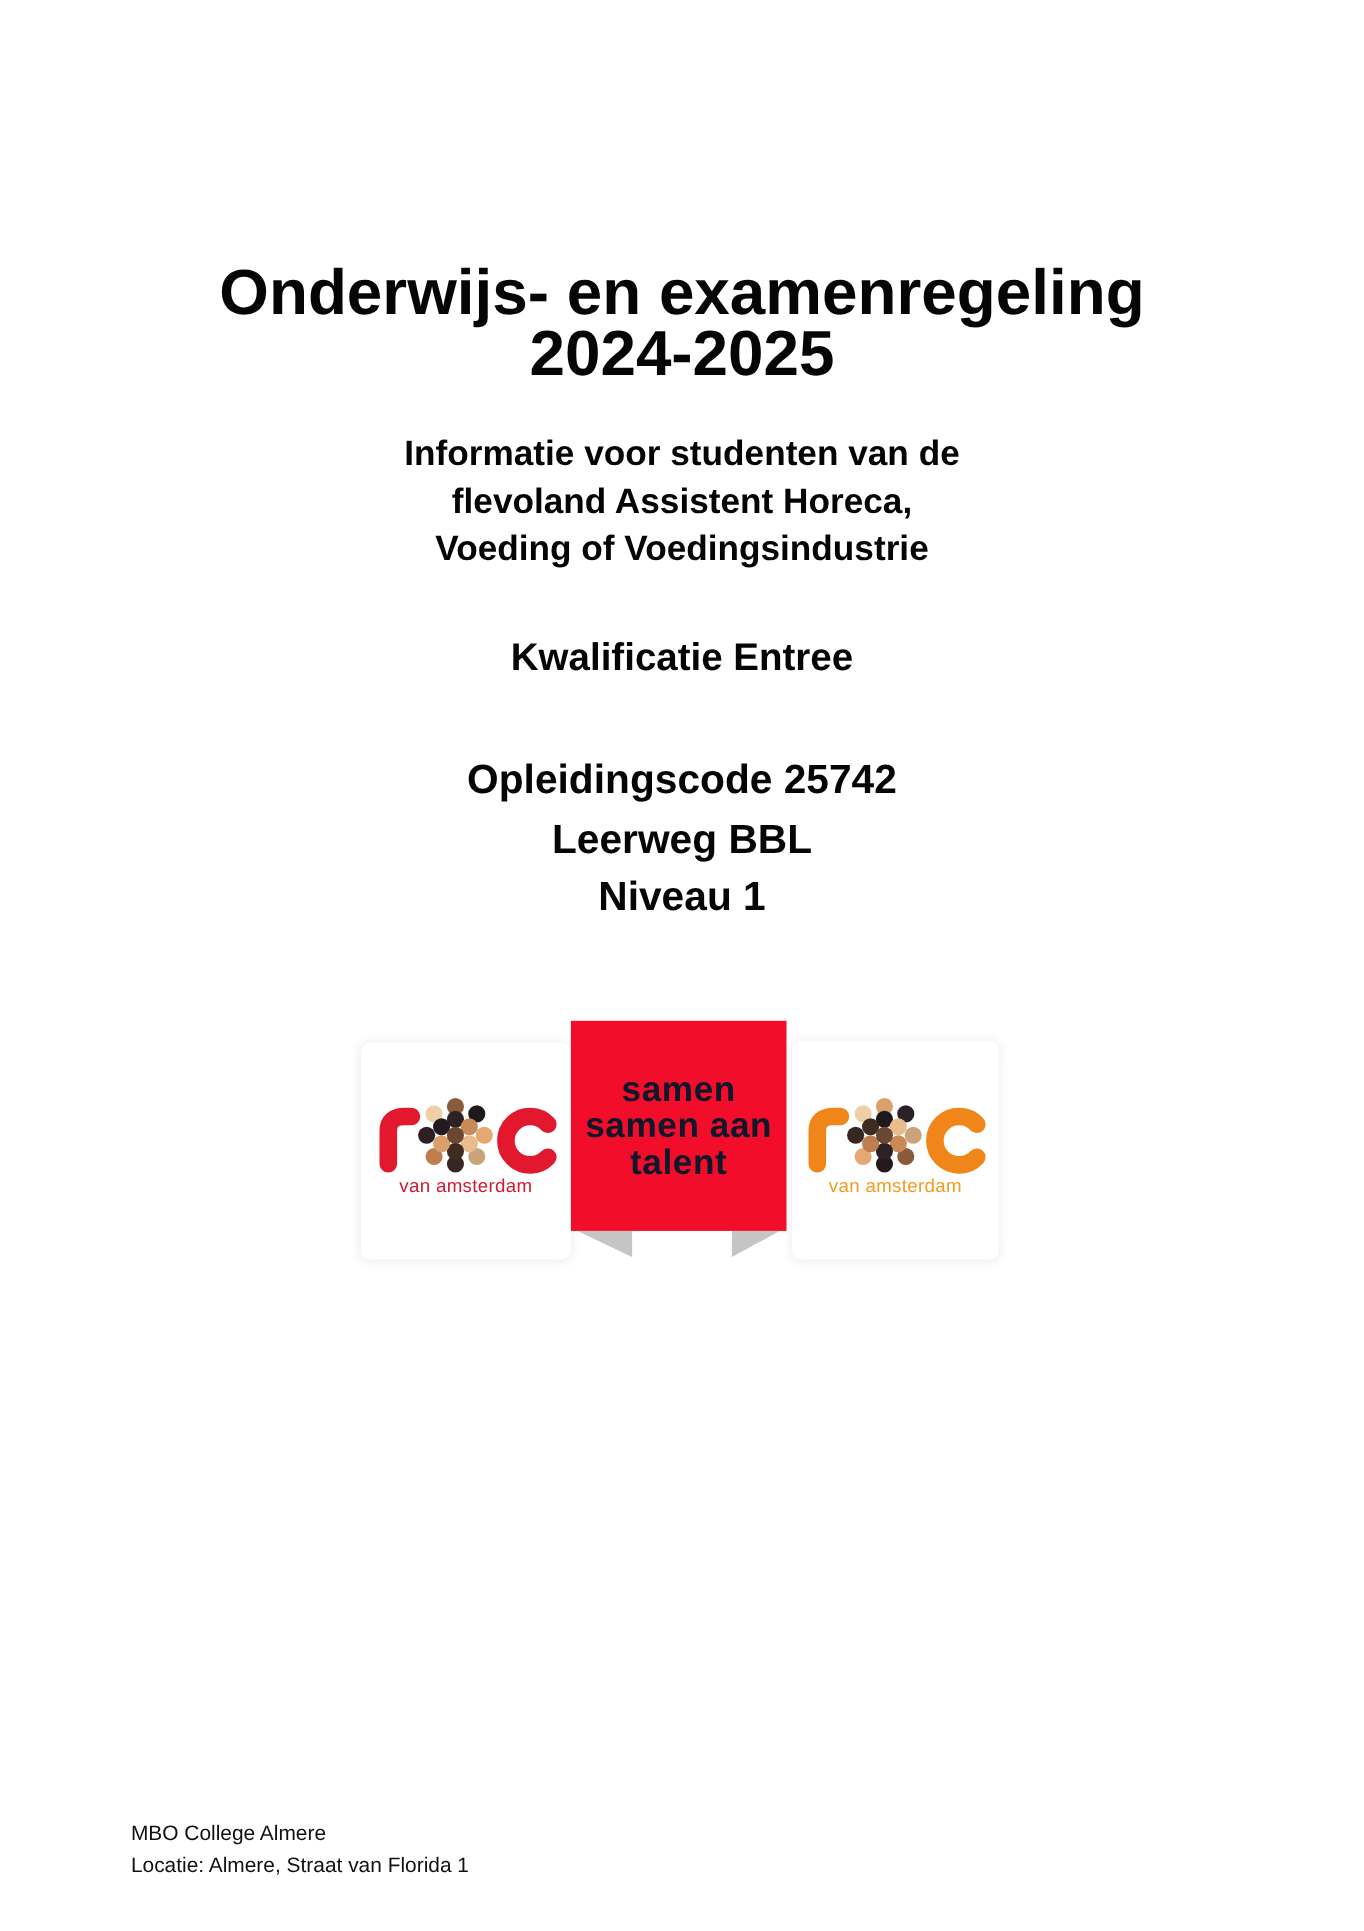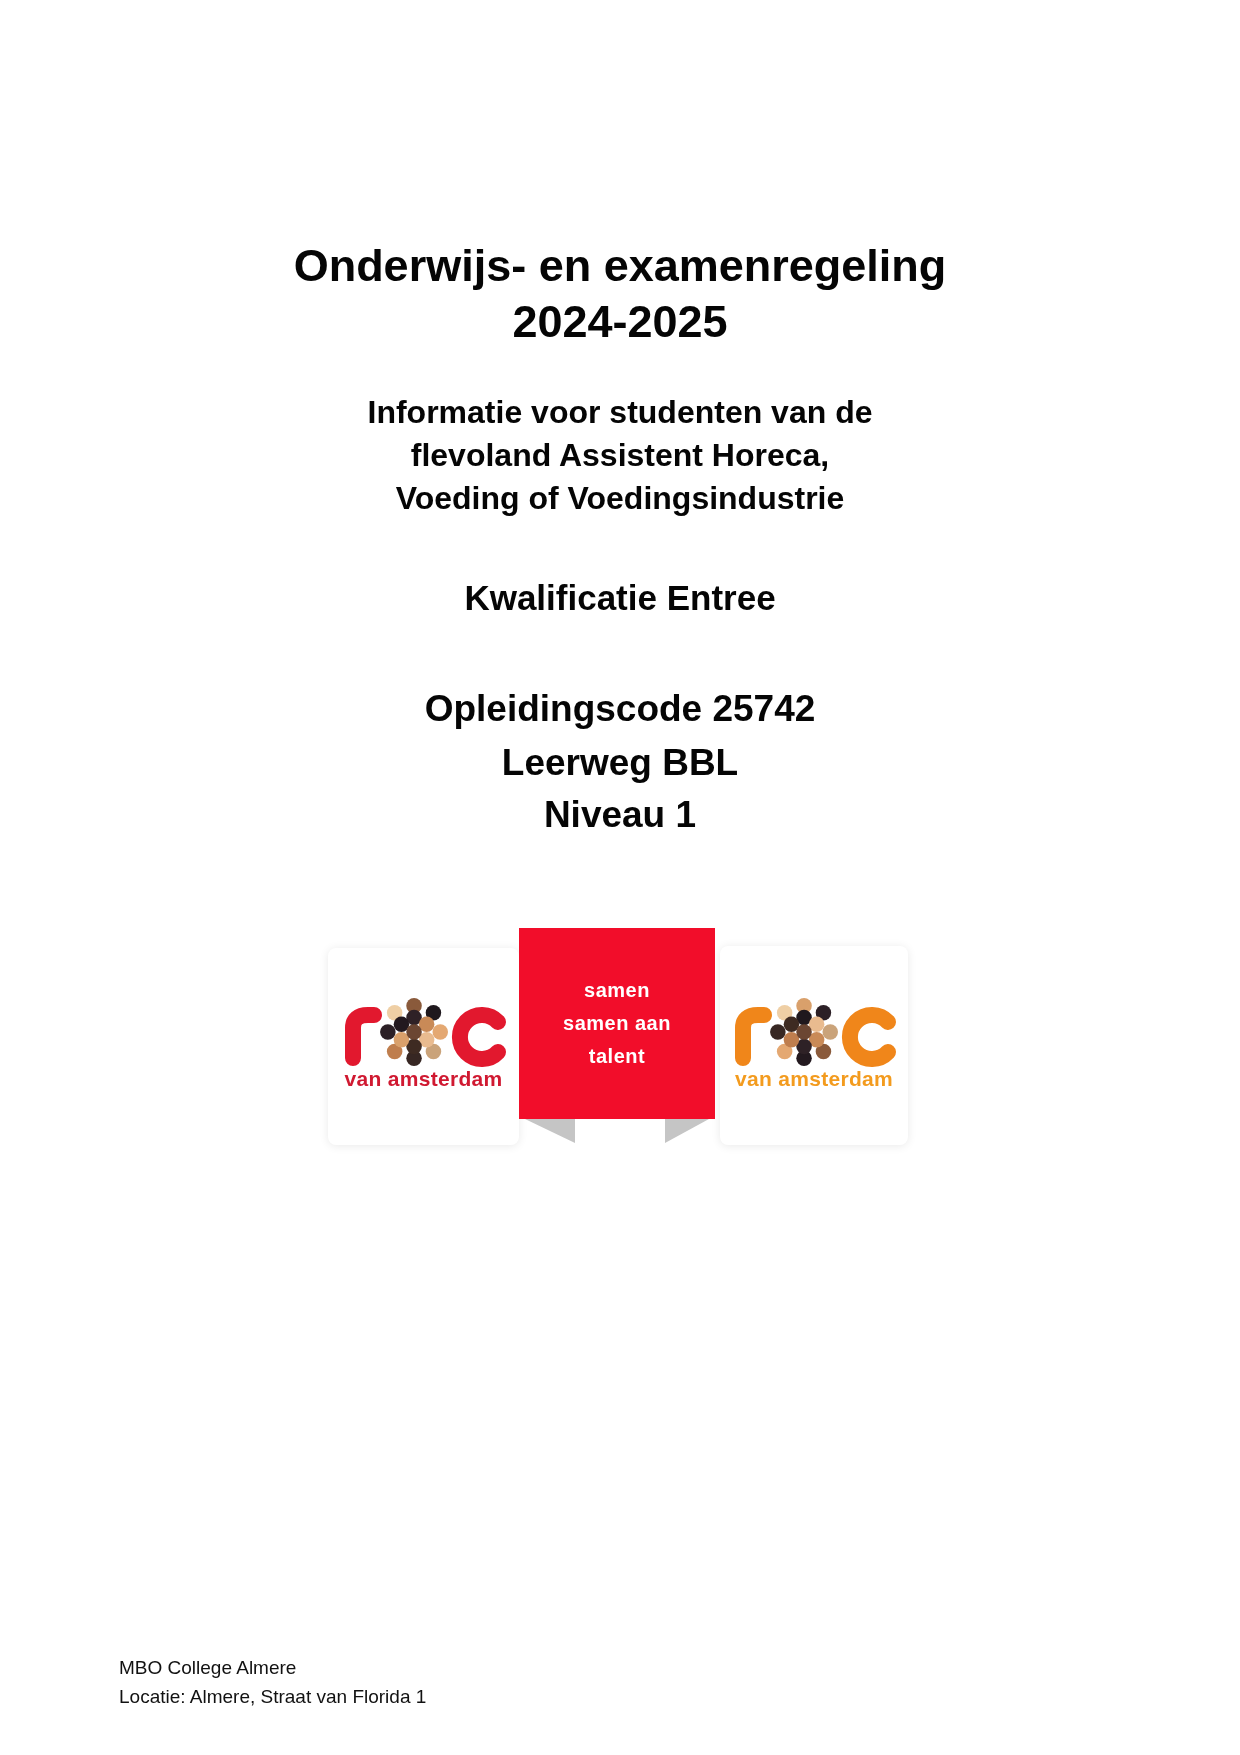--- a/index.html
+++ b/index.html
@@ -1,46 +1,46 @@
 <!DOCTYPE html>
 <html><head>
 <meta charset="utf-8">
 <style>
   html,body{margin:0;padding:0;background:#ffffff;}
   .page{
     position:relative;width:1240px;height:1755px;background:#ffffff;
     font-family:"Liberation Sans",sans-serif;color:#000;overflow:hidden;
   }
   .centered{position:absolute;left:0;width:100%;text-align:center;font-weight:700;color:#050505;}
-  .title{top:238px;font-size:45px;line-height:56px;}
+  .title{top:238px;font-size:58px;line-height:56px;}
   .subtitle{top:391px;font-size:32px;line-height:43px;}
   .qualification{top:576px;font-size:35px;line-height:43px;}
   .detail-code{top:688px;font-size:37px;line-height:42px;}
   .detail-leerweg{top:742px;font-size:37px;line-height:42px;}
   .detail-niveau{top:794px;font-size:37px;line-height:42px;}
 
   
   .logo-card{
     position:absolute;background:#ffffff;border-radius:8px;
     box-shadow:0 1px 10px rgba(0,0,0,0.09);
     display:flex;flex-direction:column;align-items:center;justify-content:flex-end;
   }
   .card-amsterdam{left:328px;top:948px;width:191px;height:197px;padding-bottom:0;}
   .card-flevoland{left:720px;top:946px;width:188px;height:199px;}
   .roc-svg{display:block;overflow:visible;}
-  .roc-wordmark{font-size:21px;font-weight:700;letter-spacing:0.3px;line-height:22px;margin:2px 0 55px 0;}
+  .roc-wordmark{font-size:17px;font-weight:400;letter-spacing:0.3px;line-height:22px;margin:2px 0 55px 0;}
   .wm-amsterdam{color:#d01931;}
   .wm-flevoland{color:#f39b1e;}
 
   .red-square{
     position:absolute;left:519px;top:928px;width:196px;height:191px;background:#f20d2a;
     display:flex;align-items:center;justify-content:center;text-align:center;z-index:3;
   }
   .red-square .banner-text{
-    color:#ffffff;font-size:20px;line-height:33px;font-weight:700;letter-spacing:0.5px;
+    color:#0f172a;font-size:32px;line-height:33px;font-weight:700;letter-spacing:0.5px;
   }
   .ribbon-tri{position:absolute;top:1119px;height:24px;background:#c5c5c5;z-index:2;}
   .tri-left{left:525px;width:50px;clip-path:polygon(0 0,100% 0,100% 100%);}
   .tri-right{left:665px;width:44px;clip-path:polygon(0 0,100% 0,0 100%);}
 
   .footer-line{position:absolute;left:119px;font-size:19px;line-height:23px;font-weight:400;color:#111;text-align:right;}
   .footer-1{top:1656px;}
   .footer-2{top:1685px;}
 </style>
 </head>

